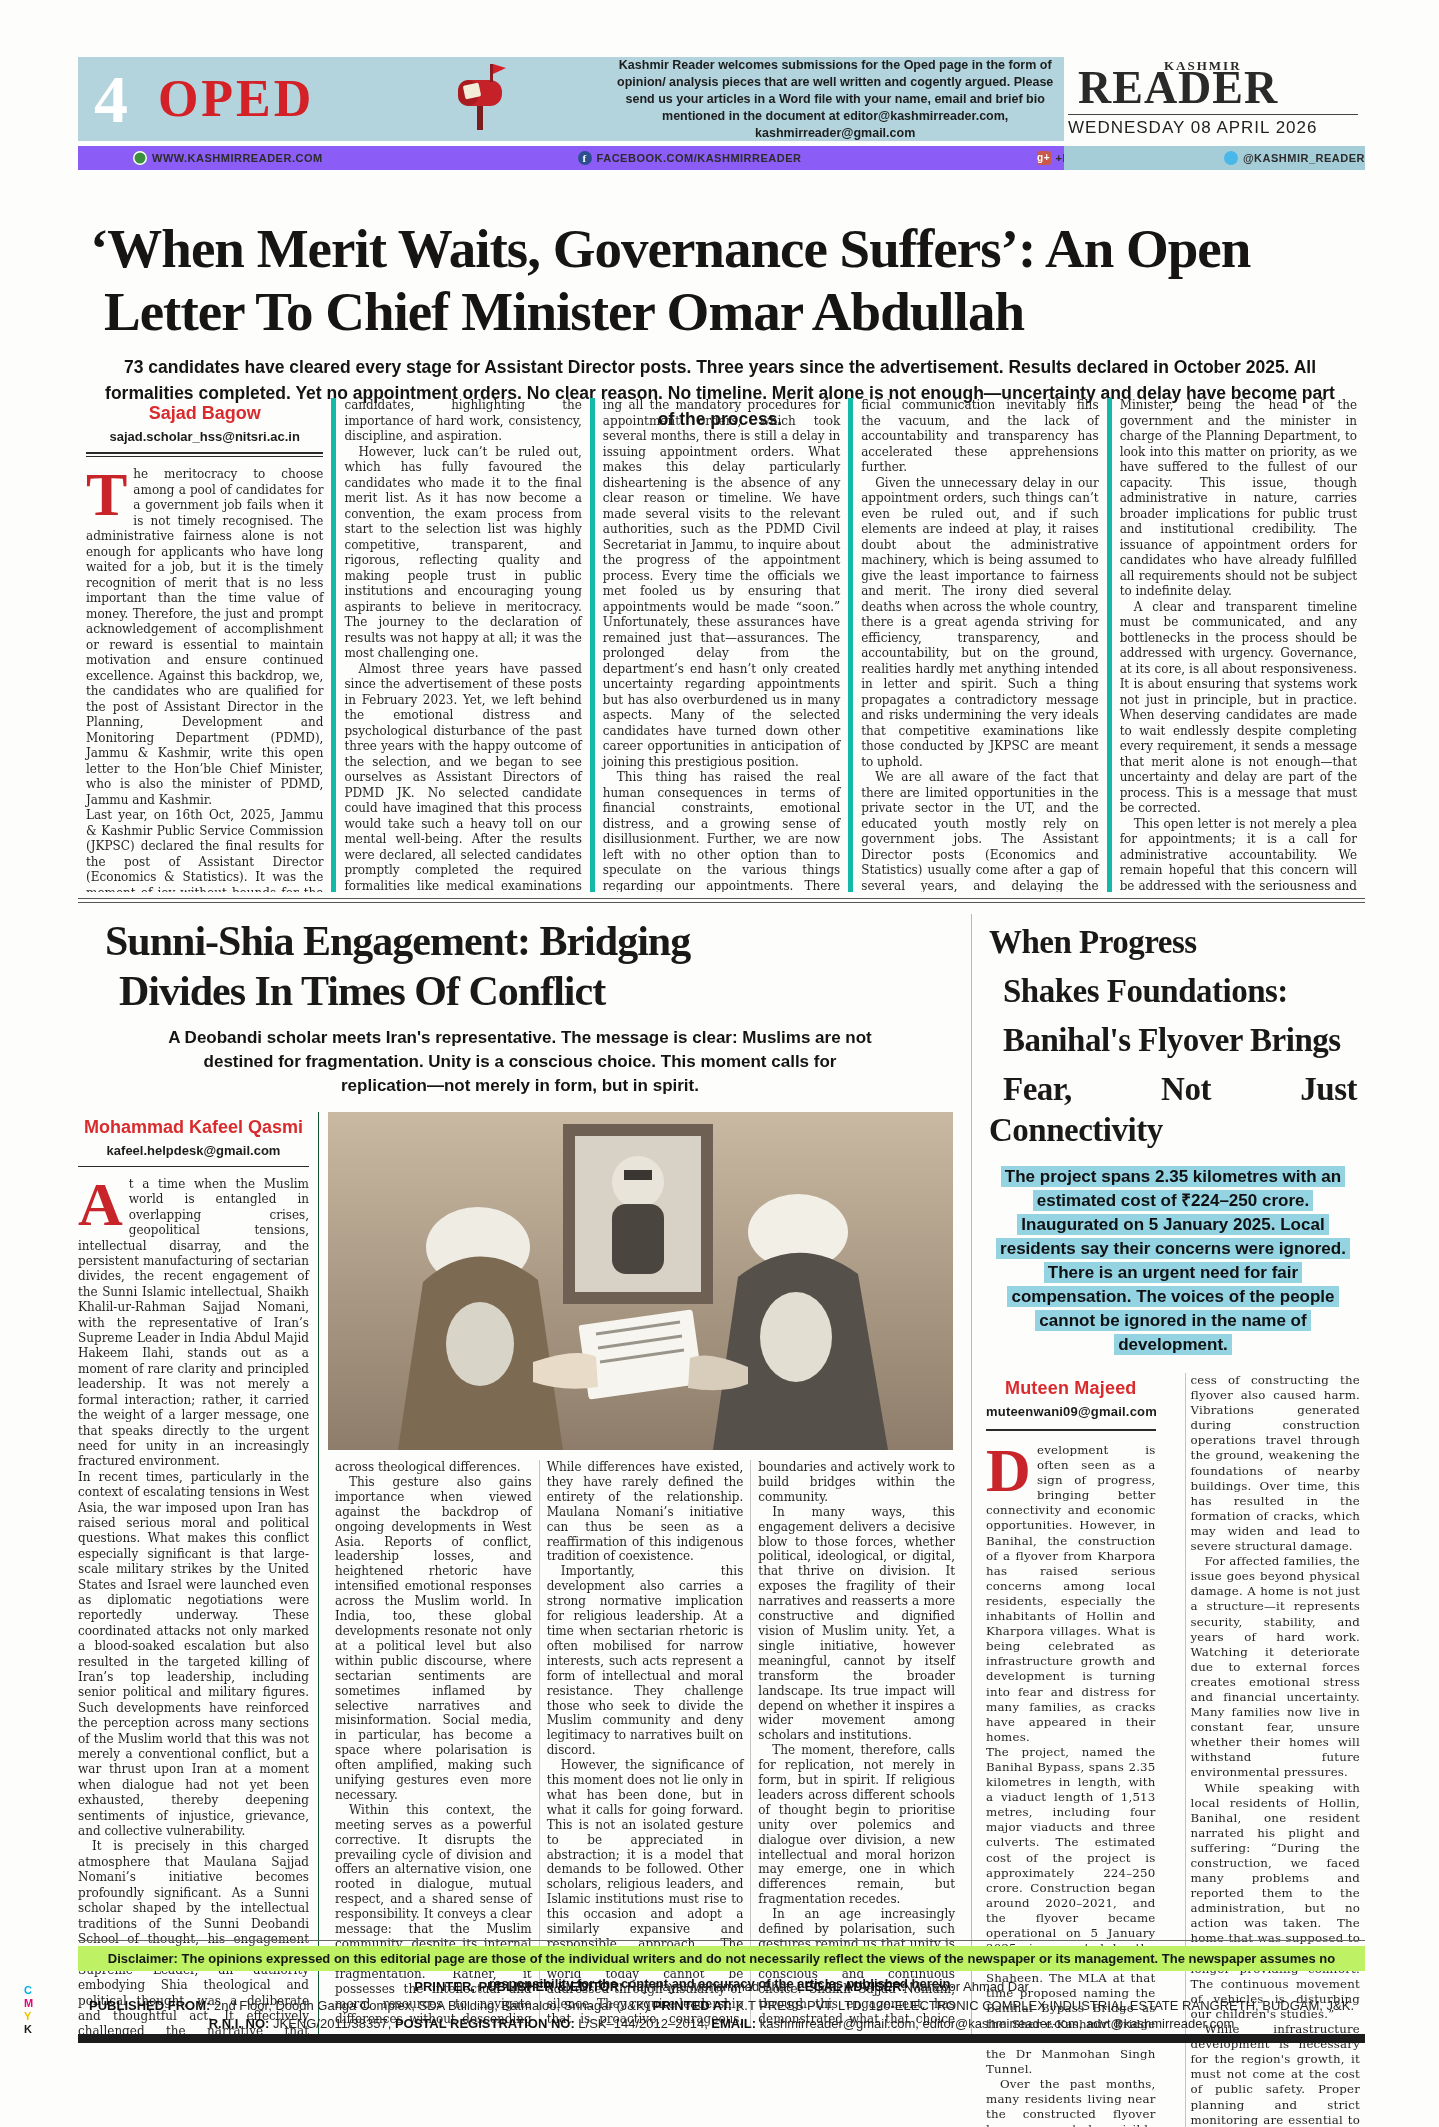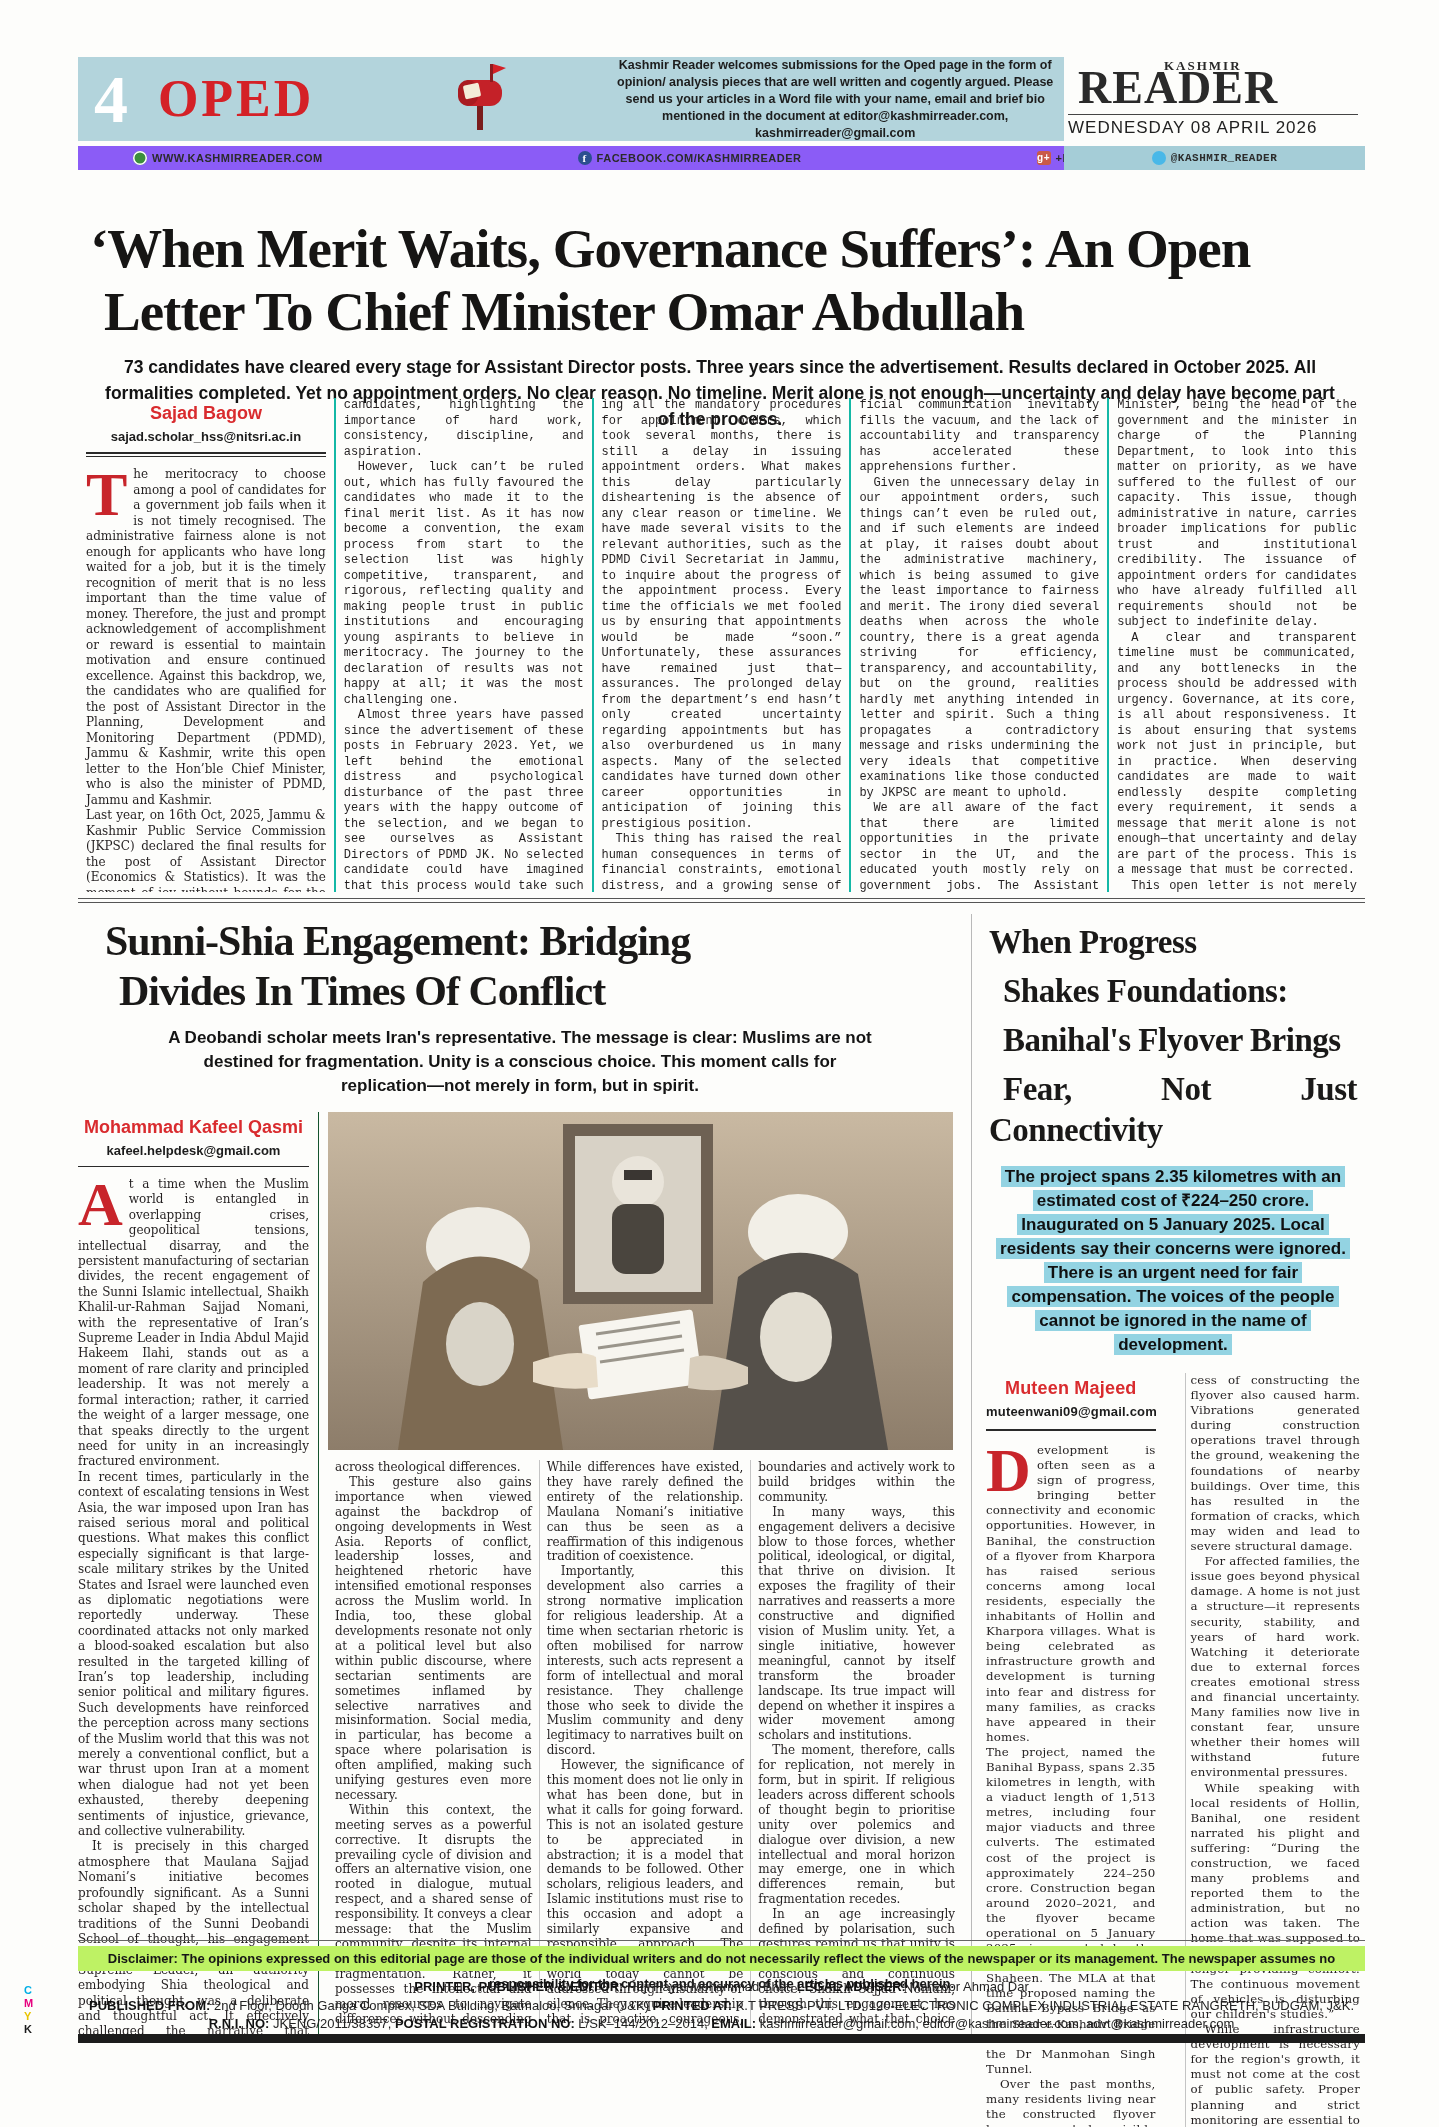--- a/index.html
+++ b/index.html
@@ -14,42 +14,42 @@
   .submission{margin-left:90px;width:500px;font:700 12.5px/17px "Liberation Sans",sans-serif;
               color:#1d1d1d;text-align:center;}
   .masthead-area{width:301px;height:84px;position:relative;background:#fdfdfb;}
   .mh-reader{position:absolute;left:14px;top:8px;font:700 46px/46px "Liberation Serif",serif;color:#2a2a2a;letter-spacing:1px;}
   .mh-kashmir{position:absolute;left:100px;top:2px;font:700 13px/13px "Liberation Serif",serif;color:#2a2a2a;letter-spacing:2px;}
   .mh-date{position:absolute;left:4px;top:57px;width:290px;border-top:1.5px solid #444;
            font:400 17px/24px "Liberation Sans",sans-serif;color:#222;letter-spacing:1px;padding-top:1px;}
   .links-bar{position:absolute;left:78px;top:146px;width:1287px;height:24px;display:flex;
              font:700 11px/24px "Liberation Sans",sans-serif;color:#2b2b2b;letter-spacing:.5px;}
   .links-left{width:986px;background:#8b5cf6;display:flex;align-items:flex-end;}
-  .links-right{width:301px;background:#a5cdd7;display:flex;align-items:center;justify-content:center;font-family:Liberation Mono, monospace;}
+  .links-right{width:301px;background:#a5cdd7;display:flex;align-items:center;justify-content:flex-end;}
   .link-item{display:flex;align-items:center;gap:5px;}
   .li-web{margin-left:55px;} .li-fb{margin-left:255px;} .li-gp{margin-left:235px;}
   .ic{width:14px;height:14px;border-radius:50%;display:inline-block;position:relative;flex:0 0 auto;}
   .ic-globe{background:#3c8f3c;box-shadow:inset 0 0 0 1.5px #fff;}
   .ic-fb{background:#2c4f8f;color:#fff;font:700 11px/14px "Liberation Serif",serif;text-align:center;}
   .ic-gp{background:#c95a49;color:#fff;font:700 10px/14px "Liberation Sans",sans-serif;text-align:center;border-radius:3px;}
   .ic-tw{background:#49b8e8;}
   
   .headline-xl{position:absolute;left:90px;top:196px;width:1259px;text-align:center;}
   .headline-xl p{margin:0;font:700 55px/63px "Liberation Serif",serif;color:#161514;letter-spacing:-1px;}
   .standfirst-main{position:absolute;left:105px;top:336px;width:1230px;text-align:center;
      font:700 17.5px/26px "Liberation Sans",sans-serif;color:#141414;}
   
   .para{margin:0;text-align:justify;text-indent:14px;}
   .para:first-child,.lead{text-indent:0;}
   .cols .col{overflow:hidden;}
   .dropcap{float:left;font:700 62px/50px "Liberation Serif",serif;color:#c8252b;margin:2px 6px 0 0;}
   
   .merit-cols{position:absolute;left:78px;top:398px;width:1287px;height:494px;display:flex;}
   .merit-cols .col{width:243px;padding:0 8px;font-size:12px;line-height:15.5px;}
-  .merit-cols .col + .col{border-left:2px solid #14b8a6;font-family:Liberation Mono, monospace;}
+  .merit-cols .col + .col{border-left:5px solid #14b8a6;}
   .byline-block{text-align:center;margin-bottom:10px;}
   .byline-name{font:700 18px/22px "Liberation Sans",sans-serif;color:#d92b2e;margin:4px;}
   .byline-mail{font:700 13px/18px "Liberation Sans",sans-serif;color:#1c1c1c;margin:0;}
   .rule-double{border-top:2px solid #2a2a2a;border-bottom:1px solid #2a2a2a;height:2px;margin-top:6px;}
   .rule-single{border-top:1.5px solid #2a2a2a;margin-top:6px;}
   .section-divider{position:absolute;left:78px;top:898px;width:1287px;height:3px;
       border-top:1px solid #555;border-bottom:1px solid #555;}
   
   .lower{position:absolute;left:78px;top:914px;width:1287px;height:1126px;display:flex;}
   .unity-zone{width:884px;}

